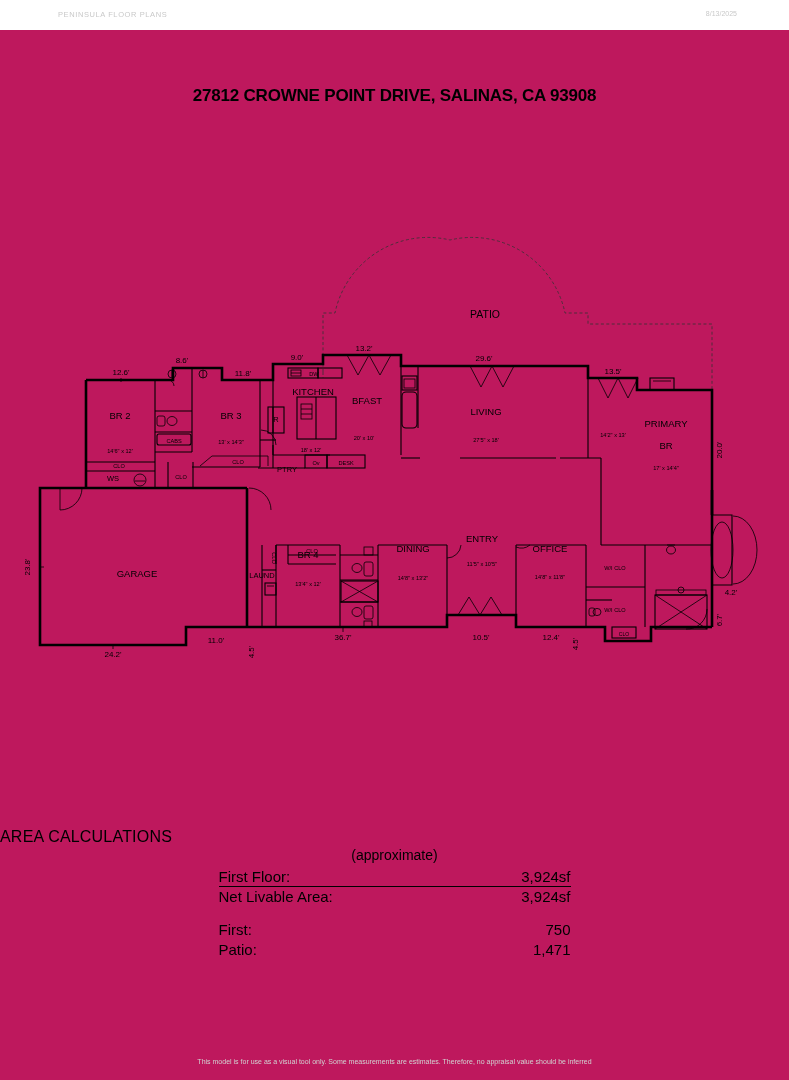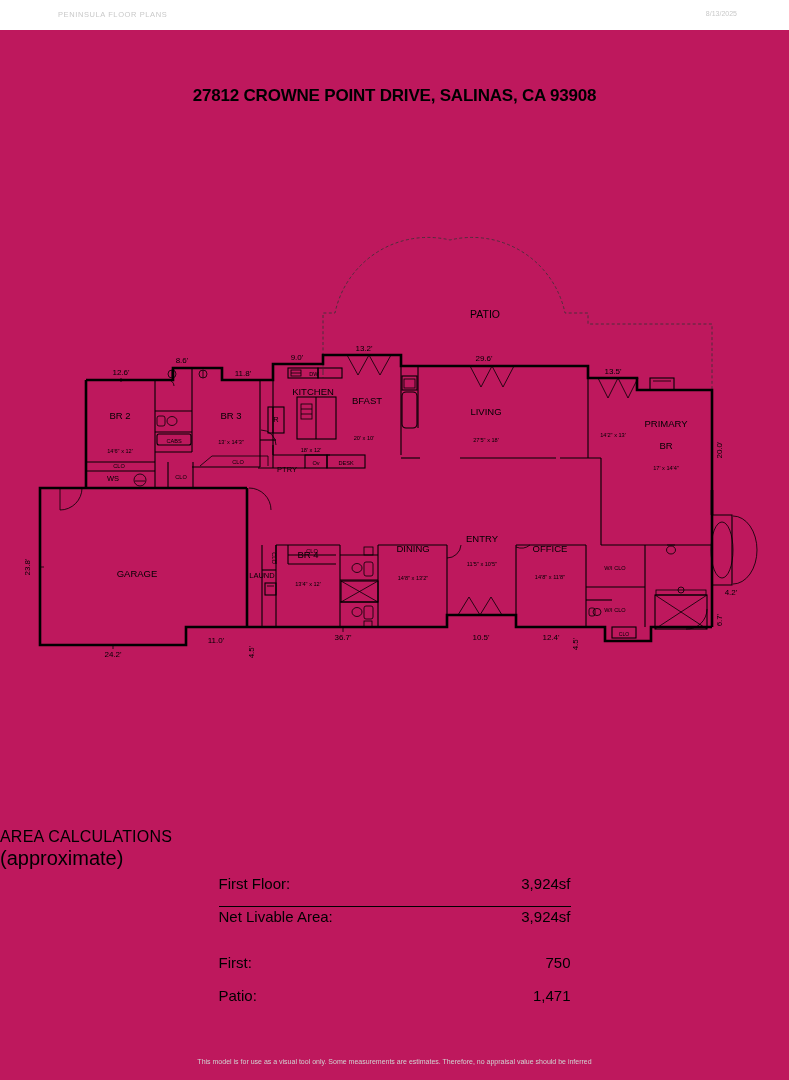--- a/index.html
+++ b/index.html
@@ -62,33 +62,34 @@
     left: 0; top: 828px;
     width: 789px;
   }
   #area-title {
     text-align: left;
     font-size: 16px;
     color: #000;
     letter-spacing: 0.2px;
   }
   #area-subtitle {
-    font-size: 20px;
+    text-align: center;
+    font-size: 14px;
     color: #000;
     margin-top: 1px;
   }
   #area-table {
     width: 352px;
     margin: 4px auto 0 auto;
     border-collapse: collapse;
   }
   #area-table td {
     font-size: 15px;
     color: #000;
-    padding: 0 0 13px 0;
+    padding: 0 0 0 0;
     line-height: 1.28;
   }
   #area-table td.val { text-align: right; }
   #area-table tr.ruled td { border-bottom: 1.3px solid #000; }
   #area-table tr.spacer td { height: 14px; border: none; }
   
   #footer-note {
     position: absolute;
     left: 0; top: 1058px;
     width: 789px;

